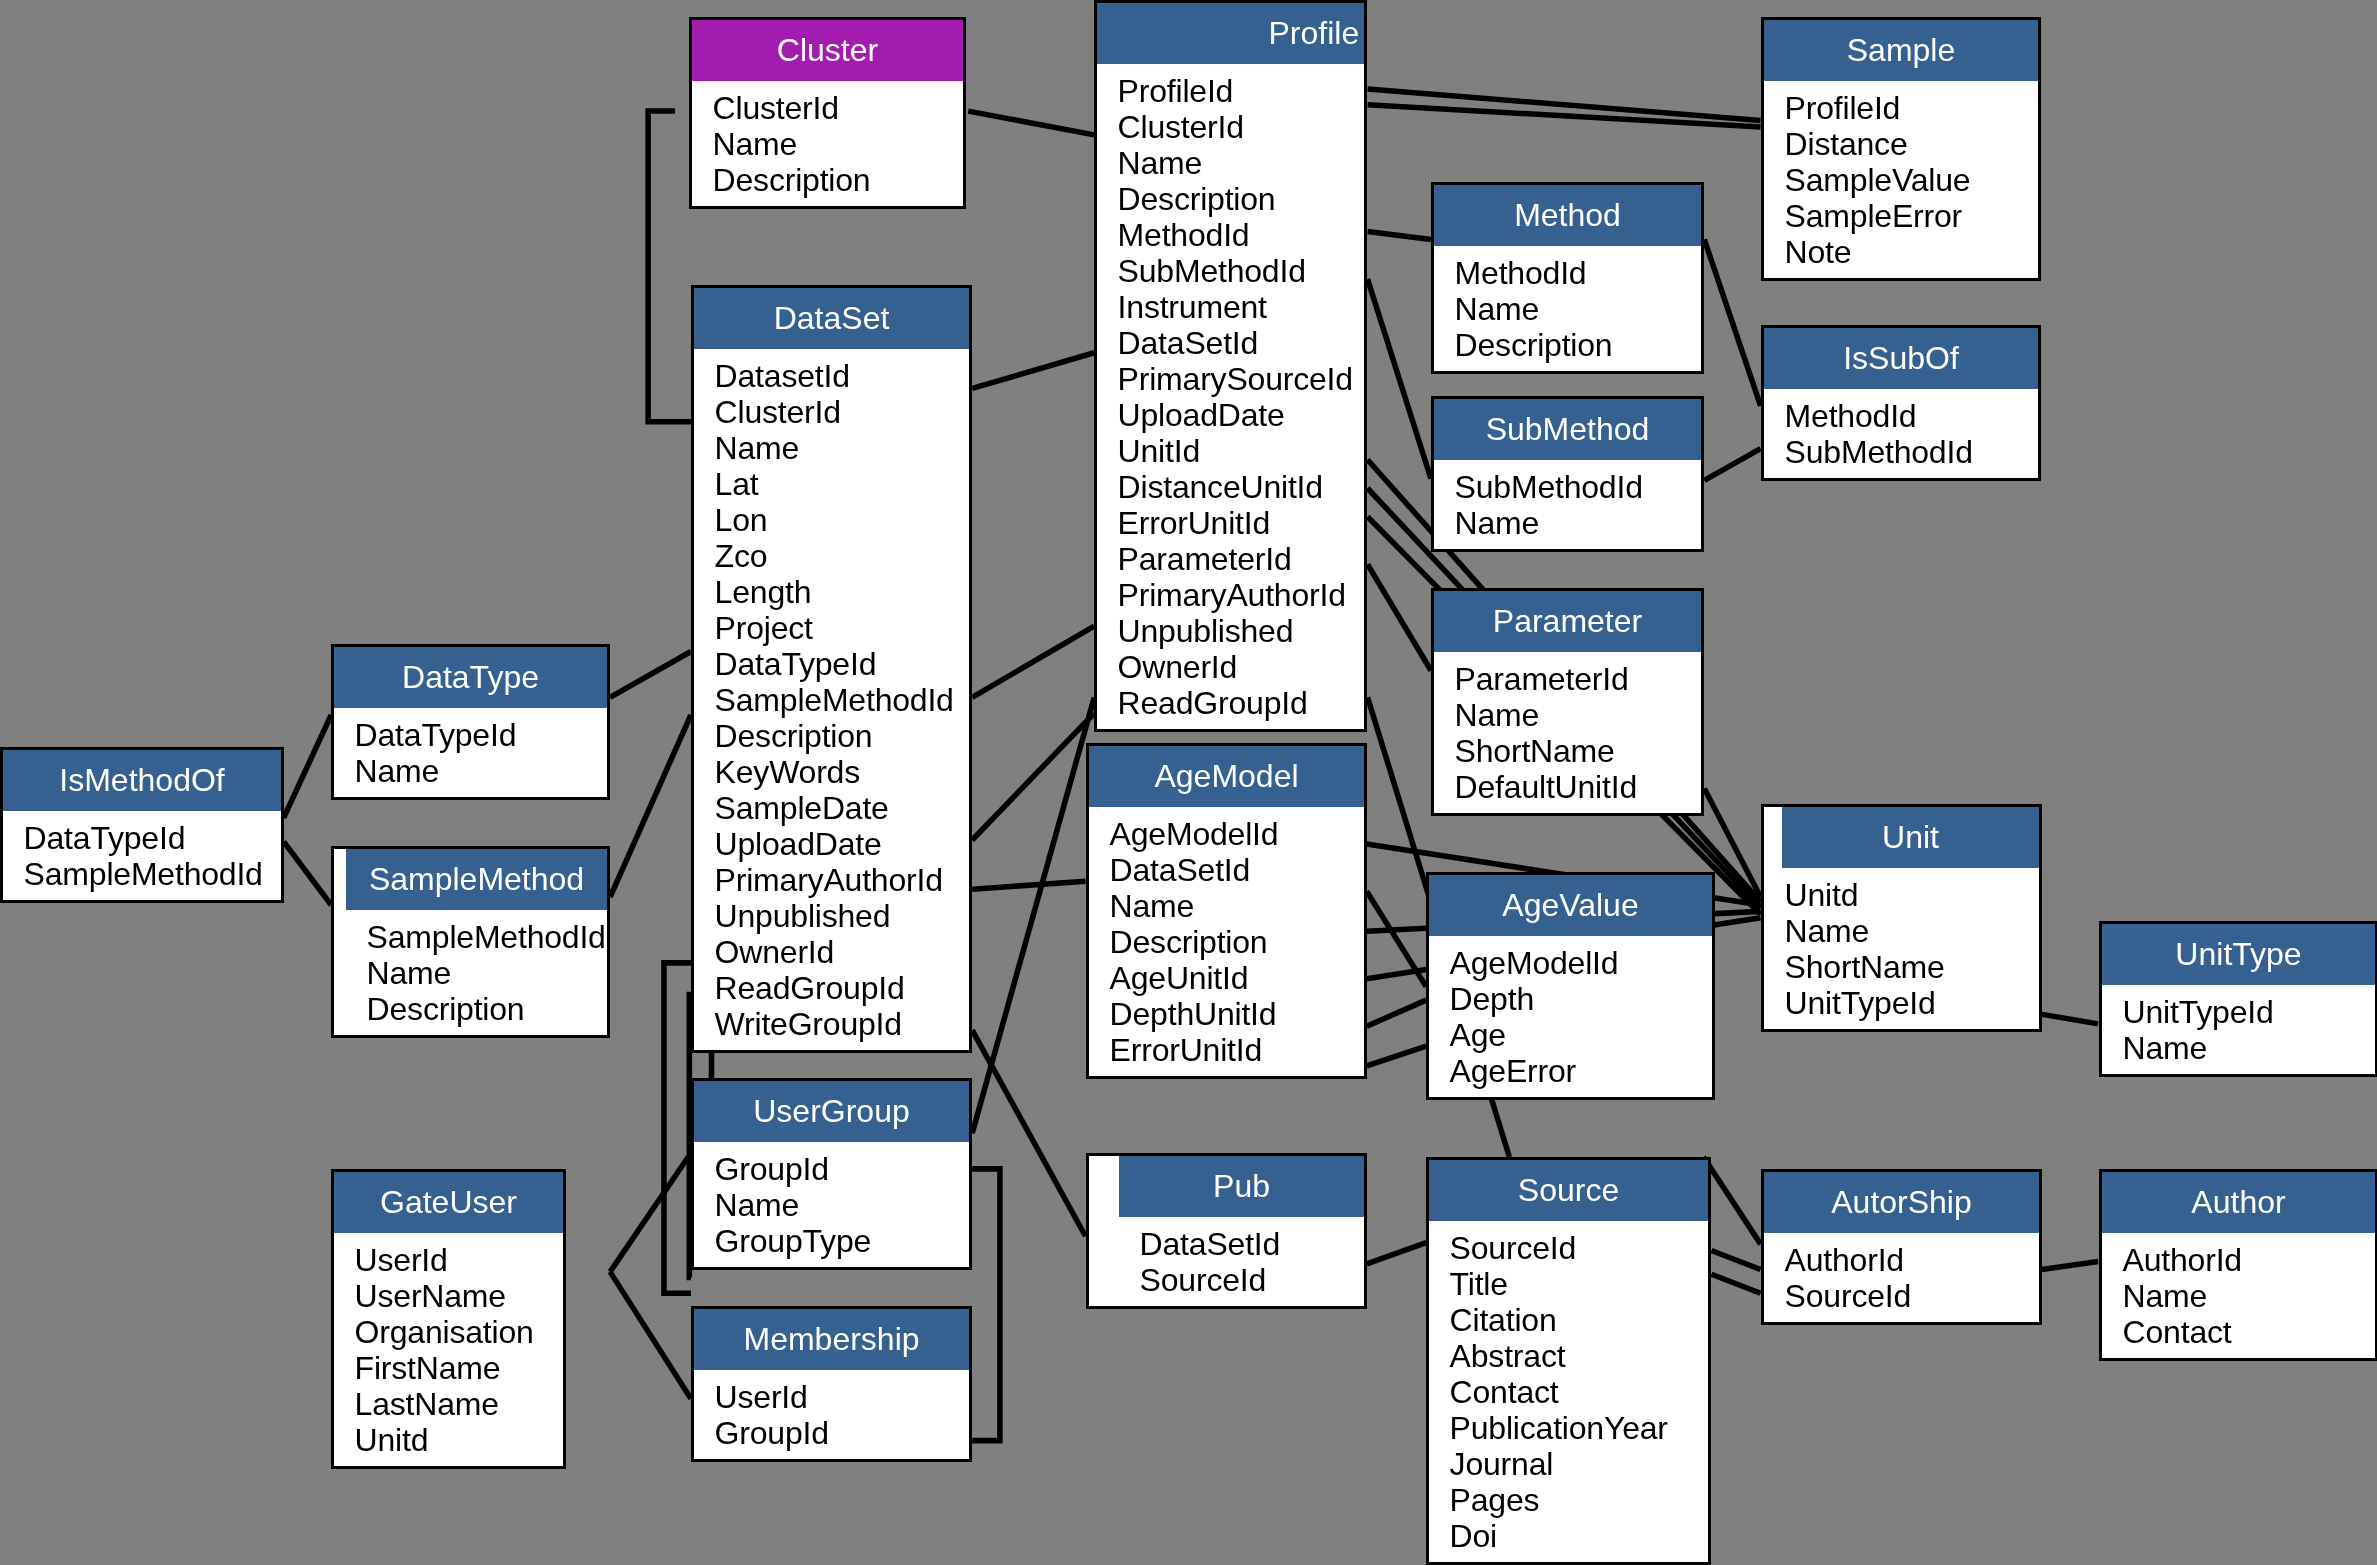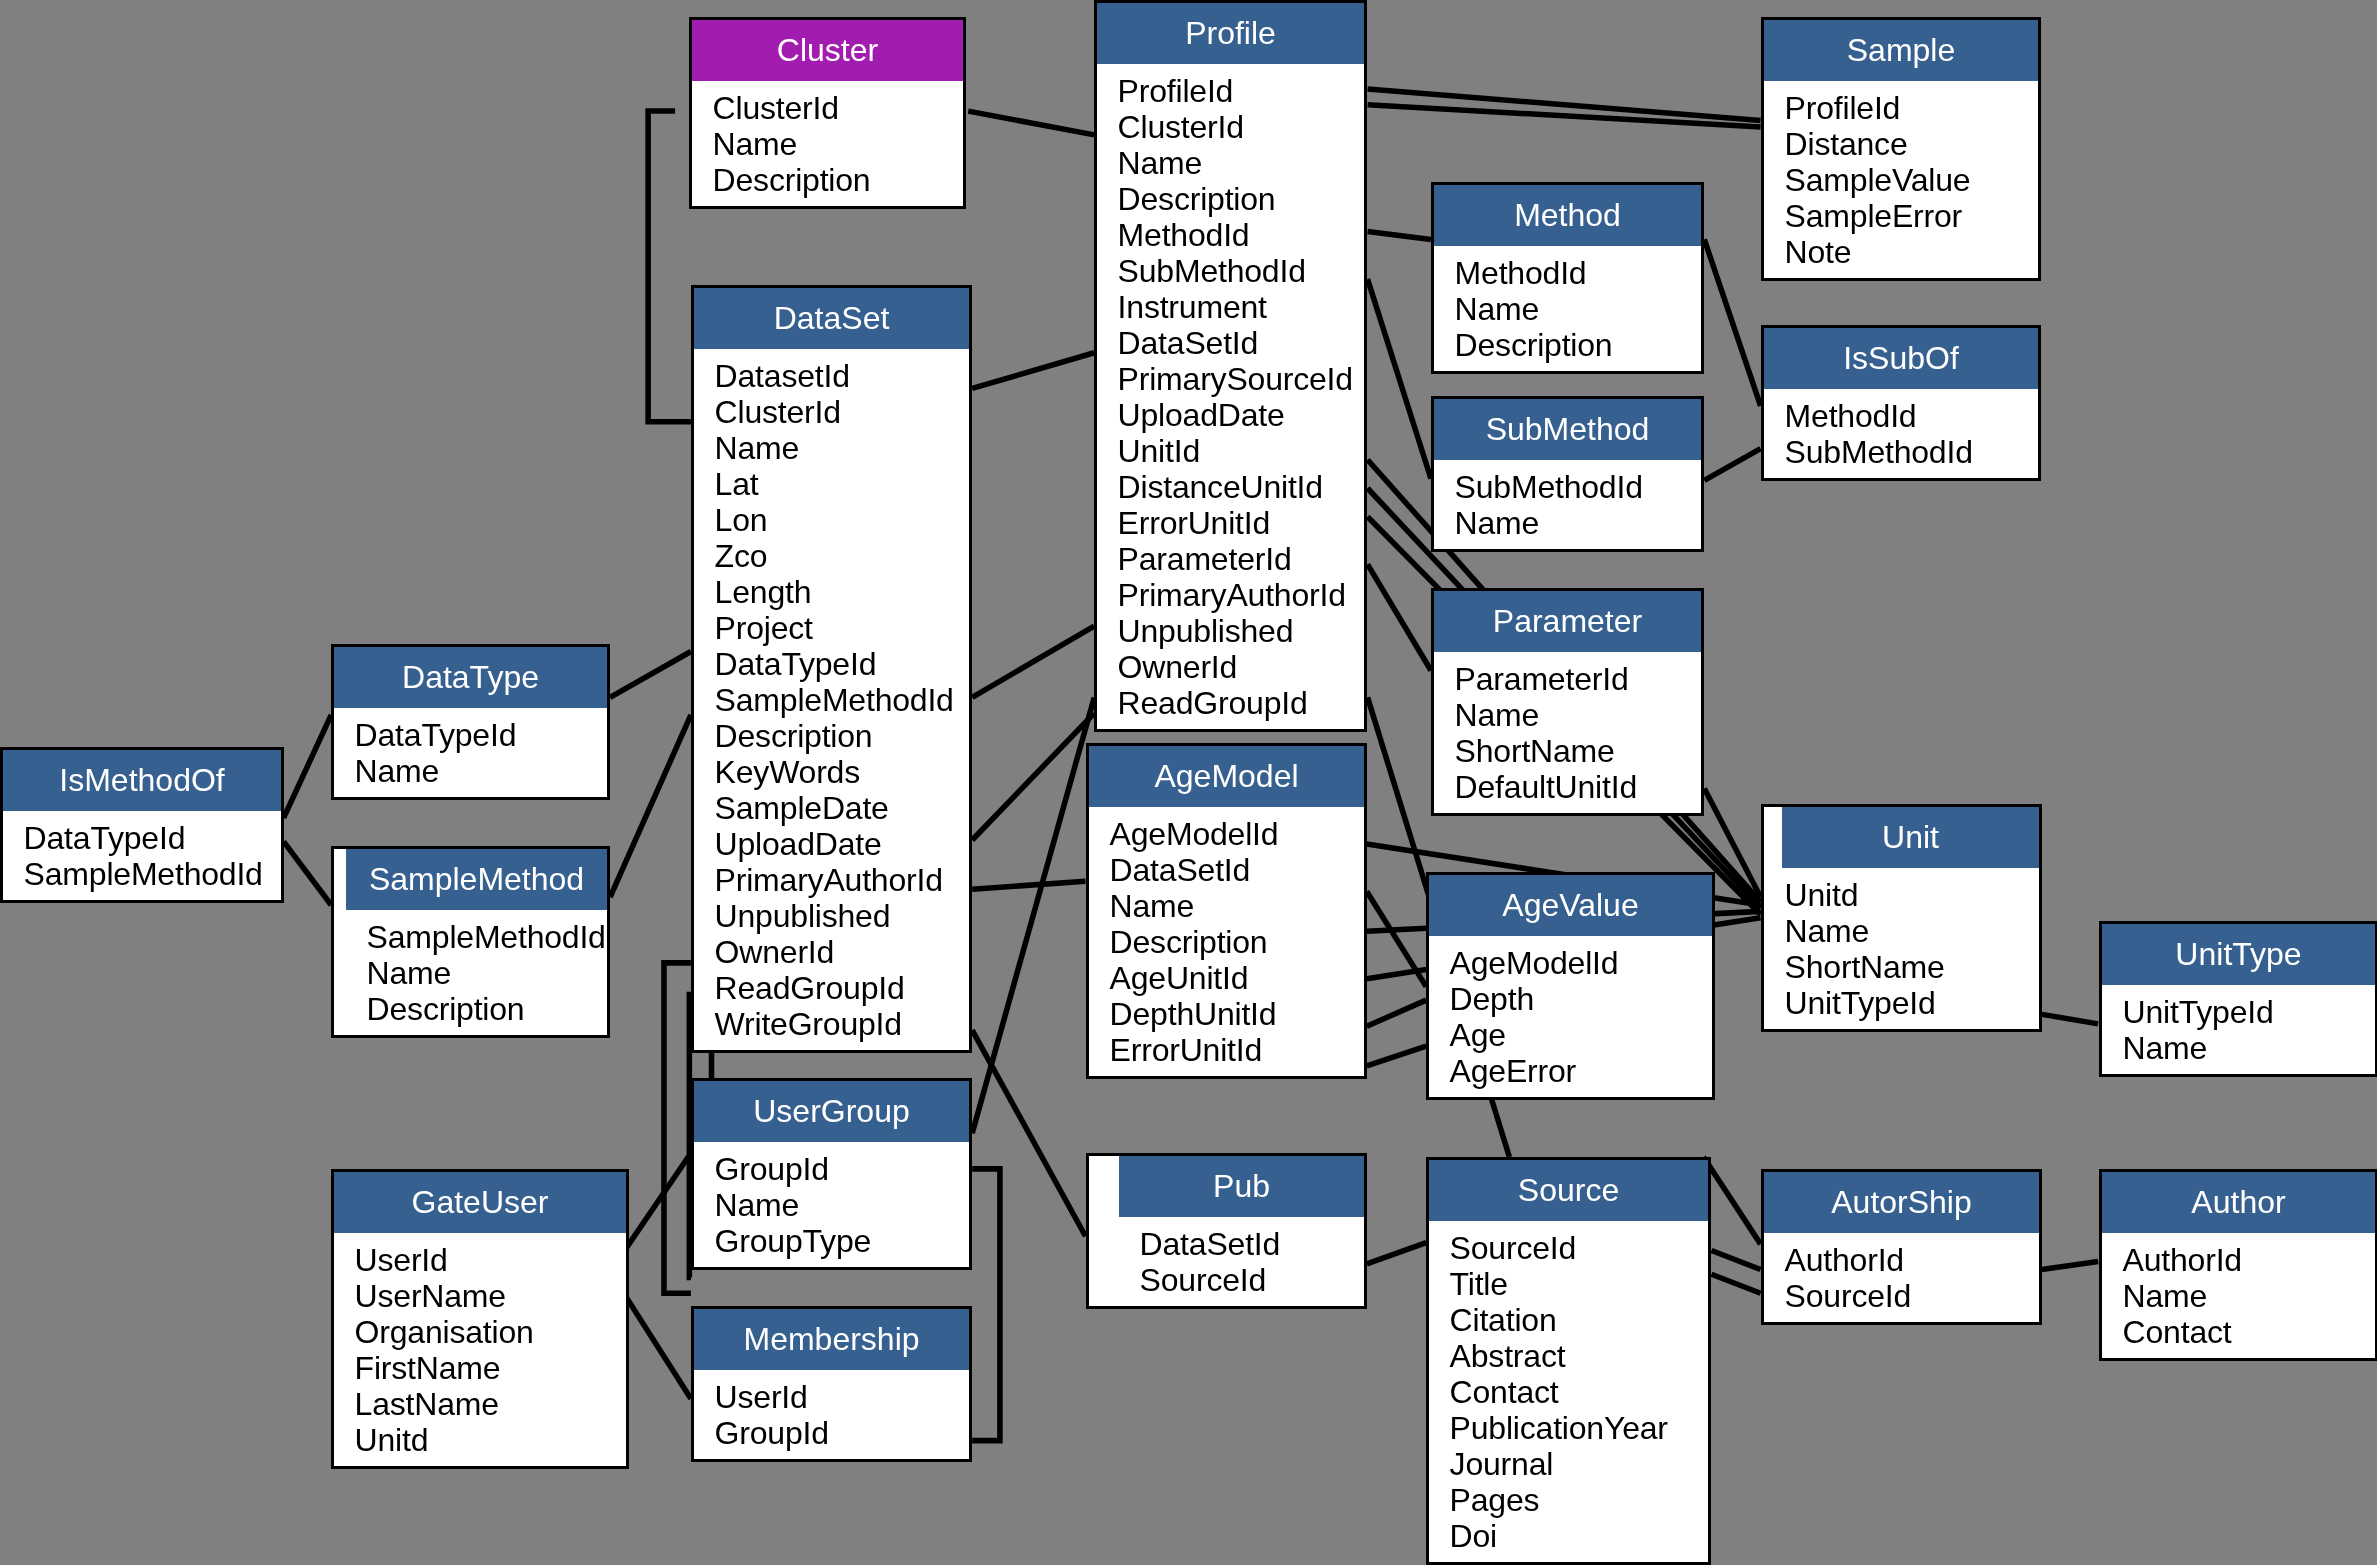--- a/index.html
+++ b/index.html
@@ -138,21 +138,21 @@
 
 <div class="entity" style="left: 689px; top: 17.4px; width: 277px; border-color: rgb(0, 0, 0); background: rgb(255, 255, 255);">
       <div class="entity-header" style="background: #a21caf; color: rgb(255, 255, 255);">Cluster</div>
       <div class="entity-body">
         <div class="attr">ClusterId</div>
         <div class="attr">Name</div>
         <div class="attr">Description</div>
       </div>
     </div>
     <div class="entity" style="left: 1094px; top: 0px; width: 273px; border-color: rgb(0, 0, 0); background: rgb(255, 255, 255);">
-      <div class="entity-header" style="background: rgb(54, 96, 143); color: rgb(255, 255, 255);">Profile</div>
+      <div class="entity-header" style="background: rgb(54, 96, 143); color: rgb(255, 255, 255); text-align: right;">Profile</div>
       <div class="entity-body">
         <div class="attr">ProfileId</div>
         <div class="attr">ClusterId</div>
         <div class="attr">Name</div>
         <div class="attr">Description</div>
         <div class="attr">MethodId</div>
         <div class="attr">SubMethodId</div>
         <div class="attr">Instrument</div>
         <div class="attr">DataSetId</div>
         <div class="attr">PrimarySourceId</div>
@@ -292,21 +292,21 @@
       </div>
     </div>
     <div class="entity" style="left: 691px; top: 1078px; width: 281px; border-color: rgb(0, 0, 0); background: rgb(255, 255, 255);">
       <div class="entity-header" style="background: rgb(54, 96, 143); color: rgb(255, 255, 255);">UserGroup</div>
       <div class="entity-body">
         <div class="attr">GroupId</div>
         <div class="attr">Name</div>
         <div class="attr">GroupType</div>
       </div>
     </div>
-    <div class="entity" style="left: 331px; top: 1169px; width: 298px; border-color: rgb(0, 0, 0); background: rgb(255, 255, 255);">
+    <div class="entity" style="left: 331px; top: 1169px; width: 235px; border-color: rgb(0, 0, 0); background: rgb(255, 255, 255);">
       <div class="entity-header" style="background: rgb(54, 96, 143); color: rgb(255, 255, 255);">GateUser</div>
       <div class="entity-body">
         <div class="attr">UserId</div>
         <div class="attr">UserName</div>
         <div class="attr">Organisation</div>
         <div class="attr">FirstName</div>
         <div class="attr">LastName</div>
         <div class="attr">Unitd</div>
       </div>
     </div>

